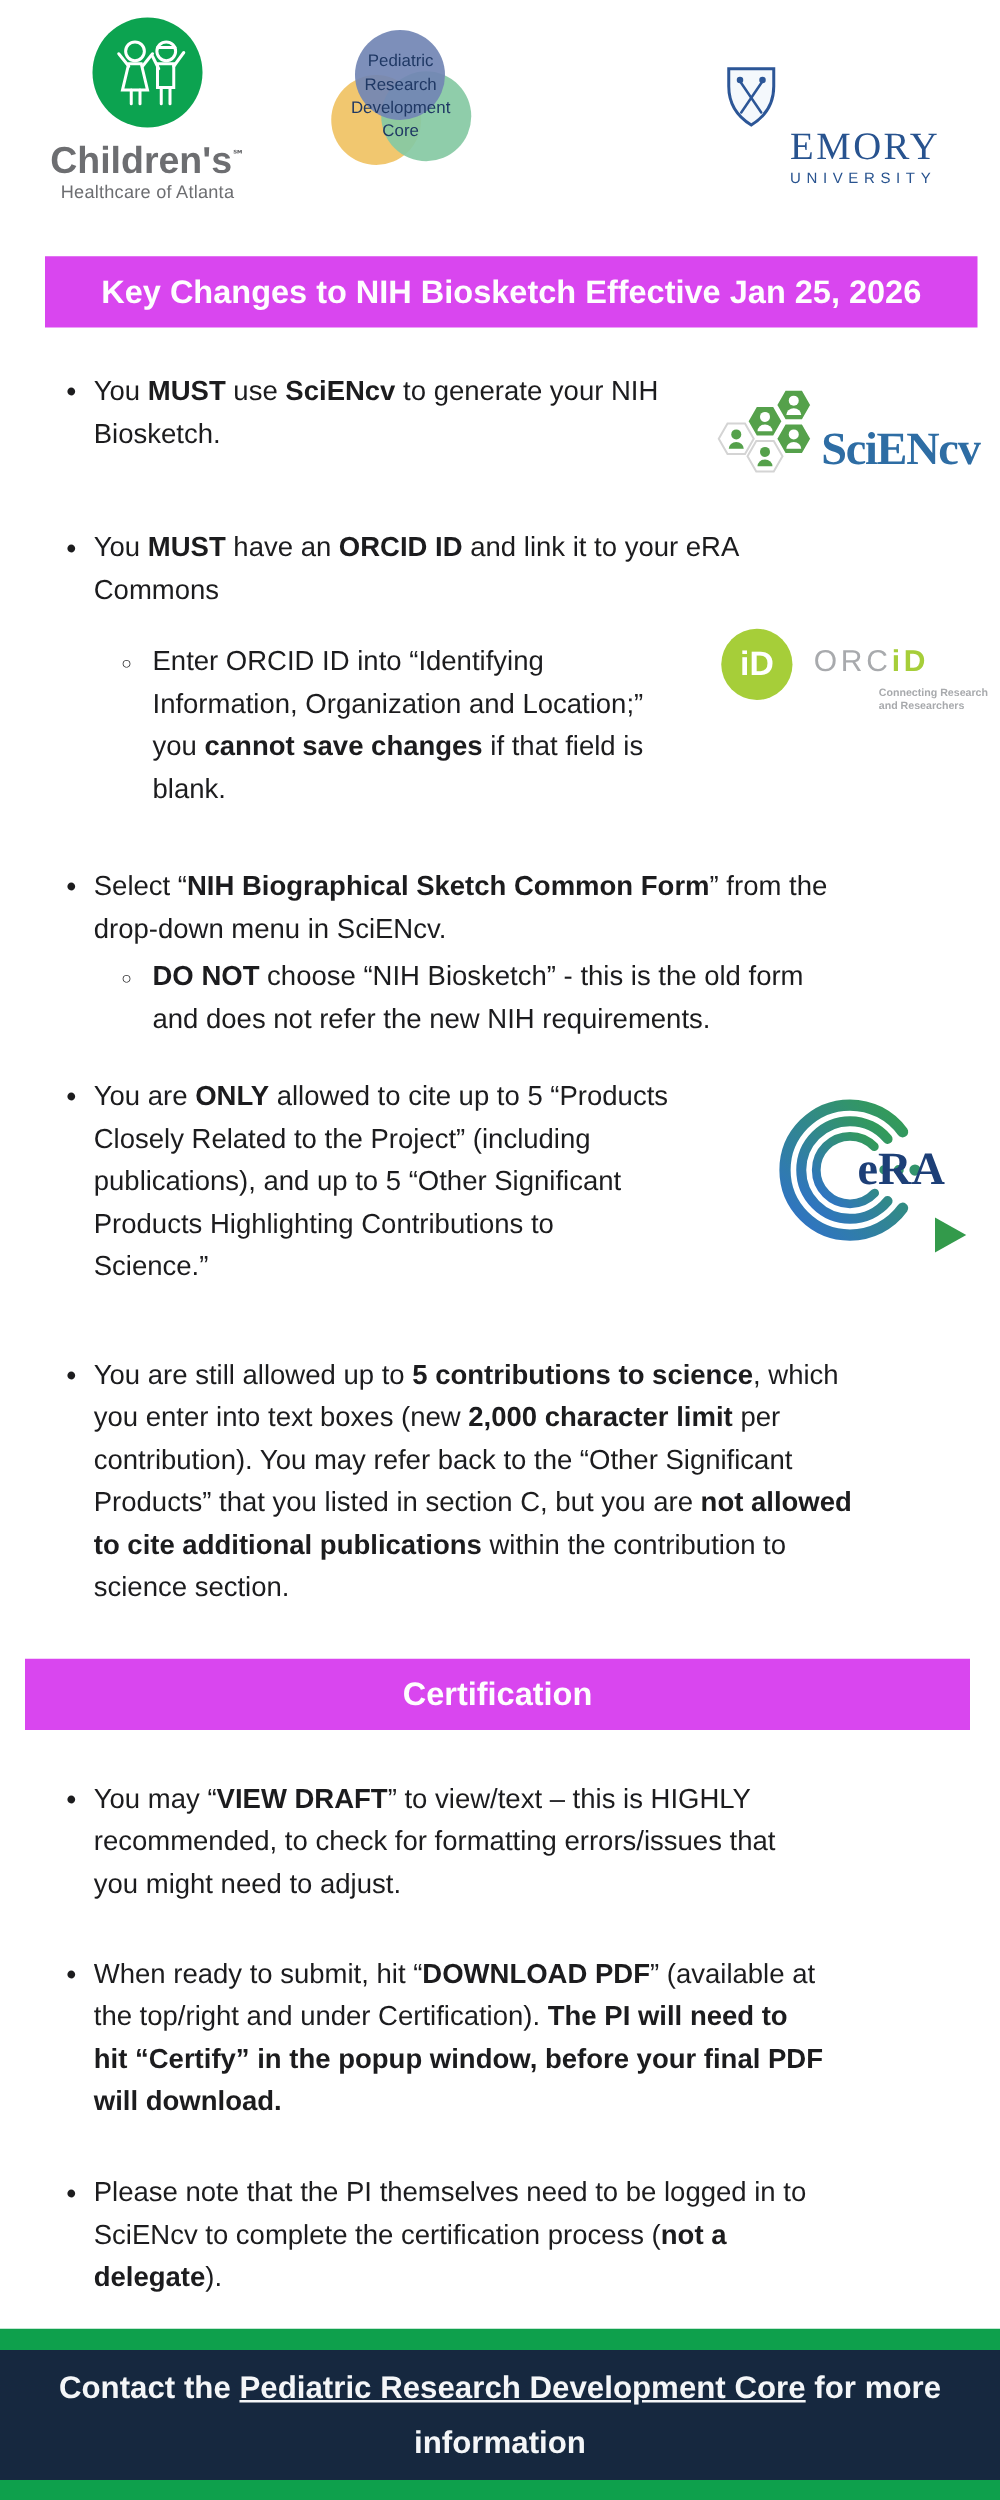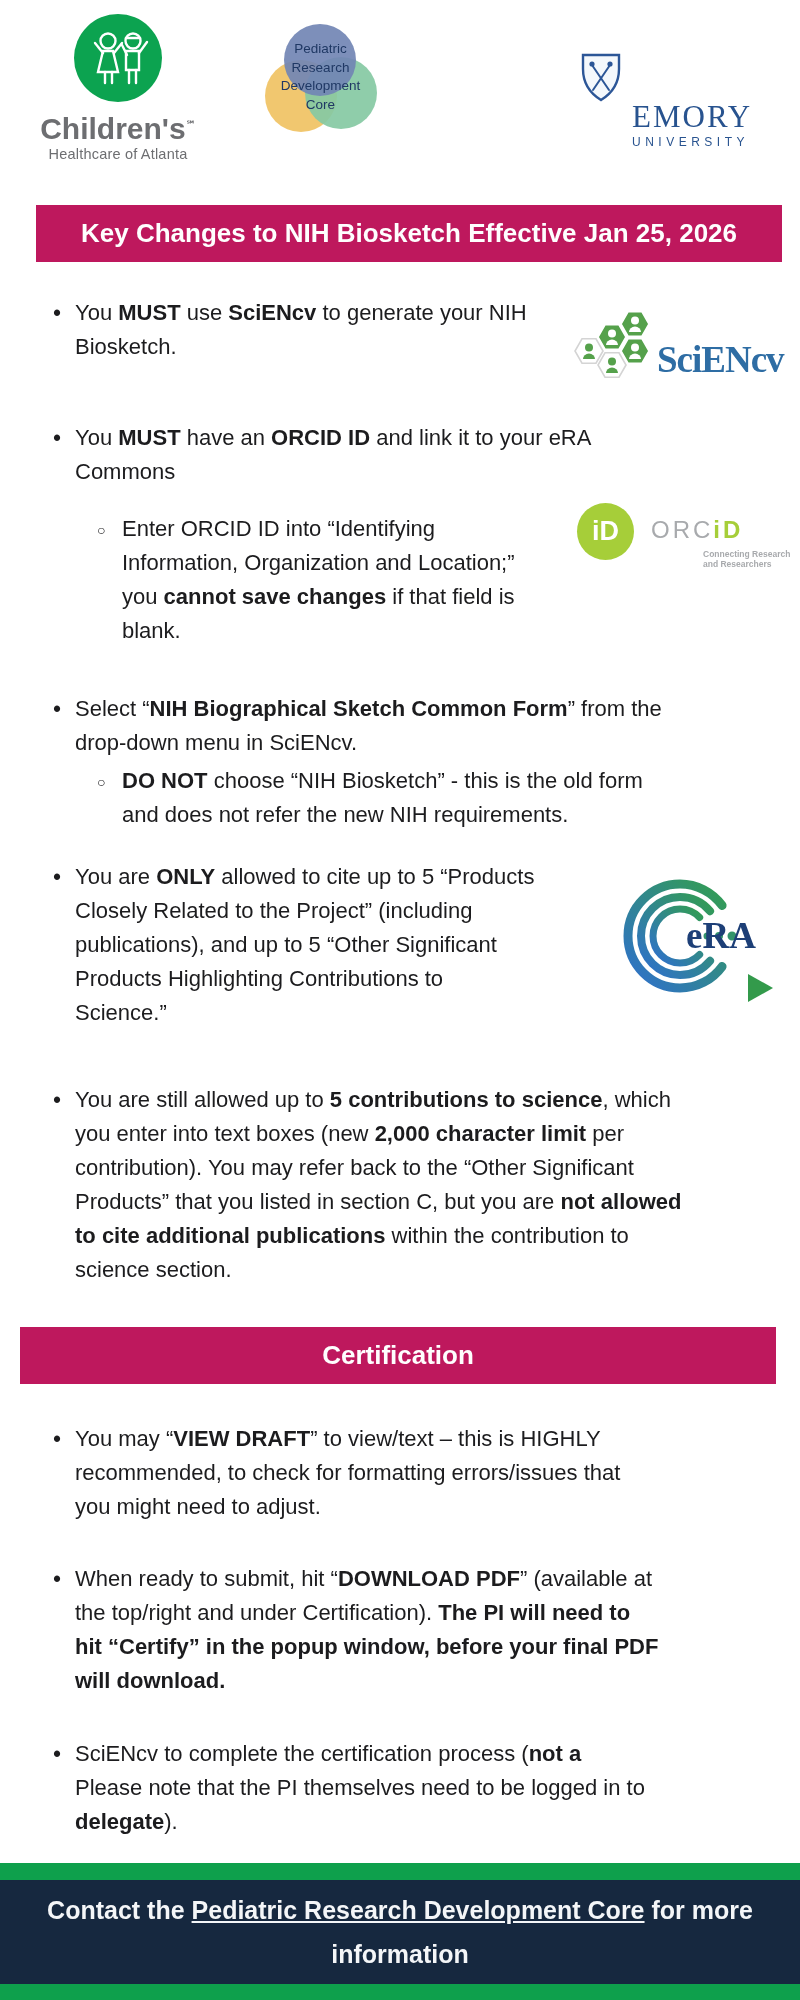--- a/index.html
+++ b/index.html
@@ -20,21 +20,21 @@
   #prdc-text{position:absolute;left:0;top:26px;width:125px;text-align:center;
     font-size:13.5px;line-height:18.5px;color:#1f3864;}
 
   #emory-logo{left:580px;top:50px;width:190px;height:64px;}
   #emory-shield{position:absolute;left:0;top:2px;}
   #emory-words{position:absolute;left:52px;top:6px;color:#28538f;font-family:"Liberation Serif","DejaVu Serif",serif;margin-top:45px;}
   #emory-name{font-size:31px;letter-spacing:2px;line-height:31px;}
   #emory-sub{font-size:12px;letter-spacing:4.5px;margin-top:3px;font-family:"Liberation Sans",sans-serif;}
 
   
-  .banner{background:#be185d;color:#fefefe;text-align:center;font-weight:700;
+  .banner{background:#d946ef;color:#fefefe;text-align:center;font-weight:700;
     font-size:26px;line-height:57px;height:57px;}
   #title-banner{left:36px;top:205px;width:746px;}
   #cert-banner{left:20px;top:1327px;width:756px;}
 
   
   #content-items{position:absolute;left:0;top:0;width:800px;height:2000px;}
   .citem{position:absolute;}
   .citem .marker{position:absolute;line-height:34px;color:#1c1c1e;}
   .bullet{left:75px;}
   .bullet .marker{left:-22px;font-size:23px;}
@@ -186,22 +186,22 @@
     </div>
     <div id="item-b7" class="citem bullet">
       <span class="marker">•</span>
       <div class="line"><span>When ready to submit, hit “</span><span class="b">DOWNLOAD PDF</span><span>” (available at</span></div>
       <div class="line"><span>the top/right and under Certification). </span><span class="b">The PI will need to</span></div>
       <div class="line"><span class="b">hit “Certify” in the popup window, before your final PDF</span></div>
       <div class="line"><span class="b">will download.</span></div>
     </div>
     <div id="item-b8" class="citem bullet">
       <span class="marker">•</span>
+      <div class="line"><span>Please note that the PI themselves need to be logged in to</span></div>
       <div class="line"><span>SciENcv to complete the certification process (</span><span class="b">not a</span></div>
-      <div class="line"><span>Please note that the PI themselves need to be logged in to</span></div>
       <div class="line"><span class="b">delegate</span><span>).</span></div>
     </div>
   </div>
 
 <div class="abs" id="scienv-logo">
   <svg width="90" height="96" viewBox="0 0 90 96">
     <defs>
       <g id="hexg">
           <polygon points="14,0 7,12.2 -7,12.2 -14,0 -7,-12.2 7,-12.2" fill="#55a14b" stroke="#ffffff" stroke-width="1.6"></polygon>
         <circle cx="0" cy="-3.5" r="4" fill="#ffffff"></circle>

